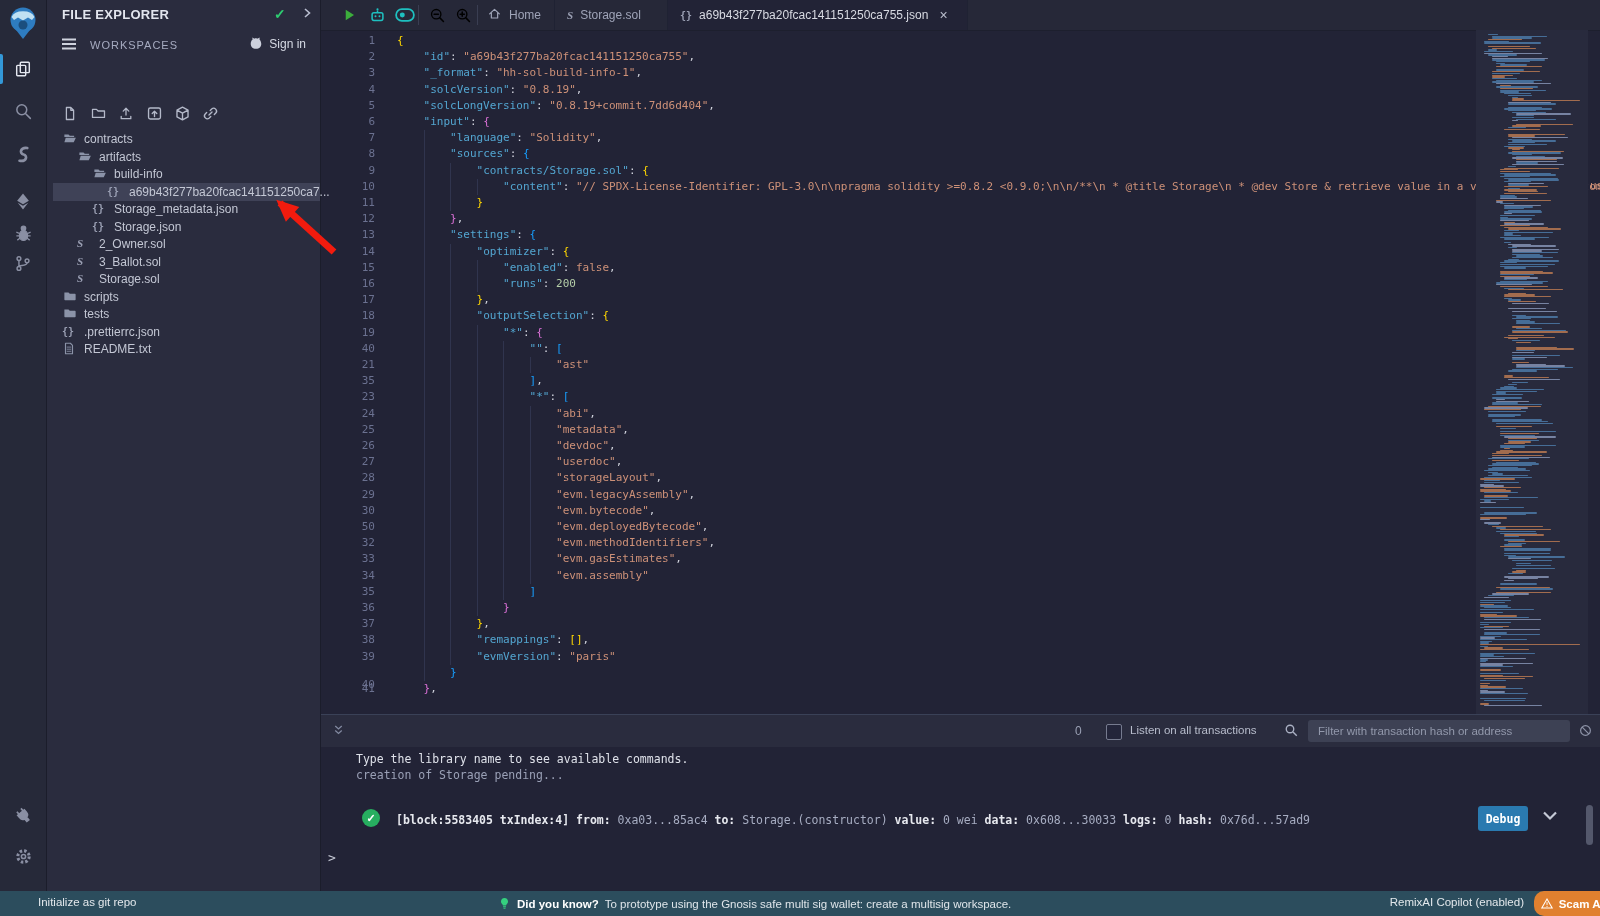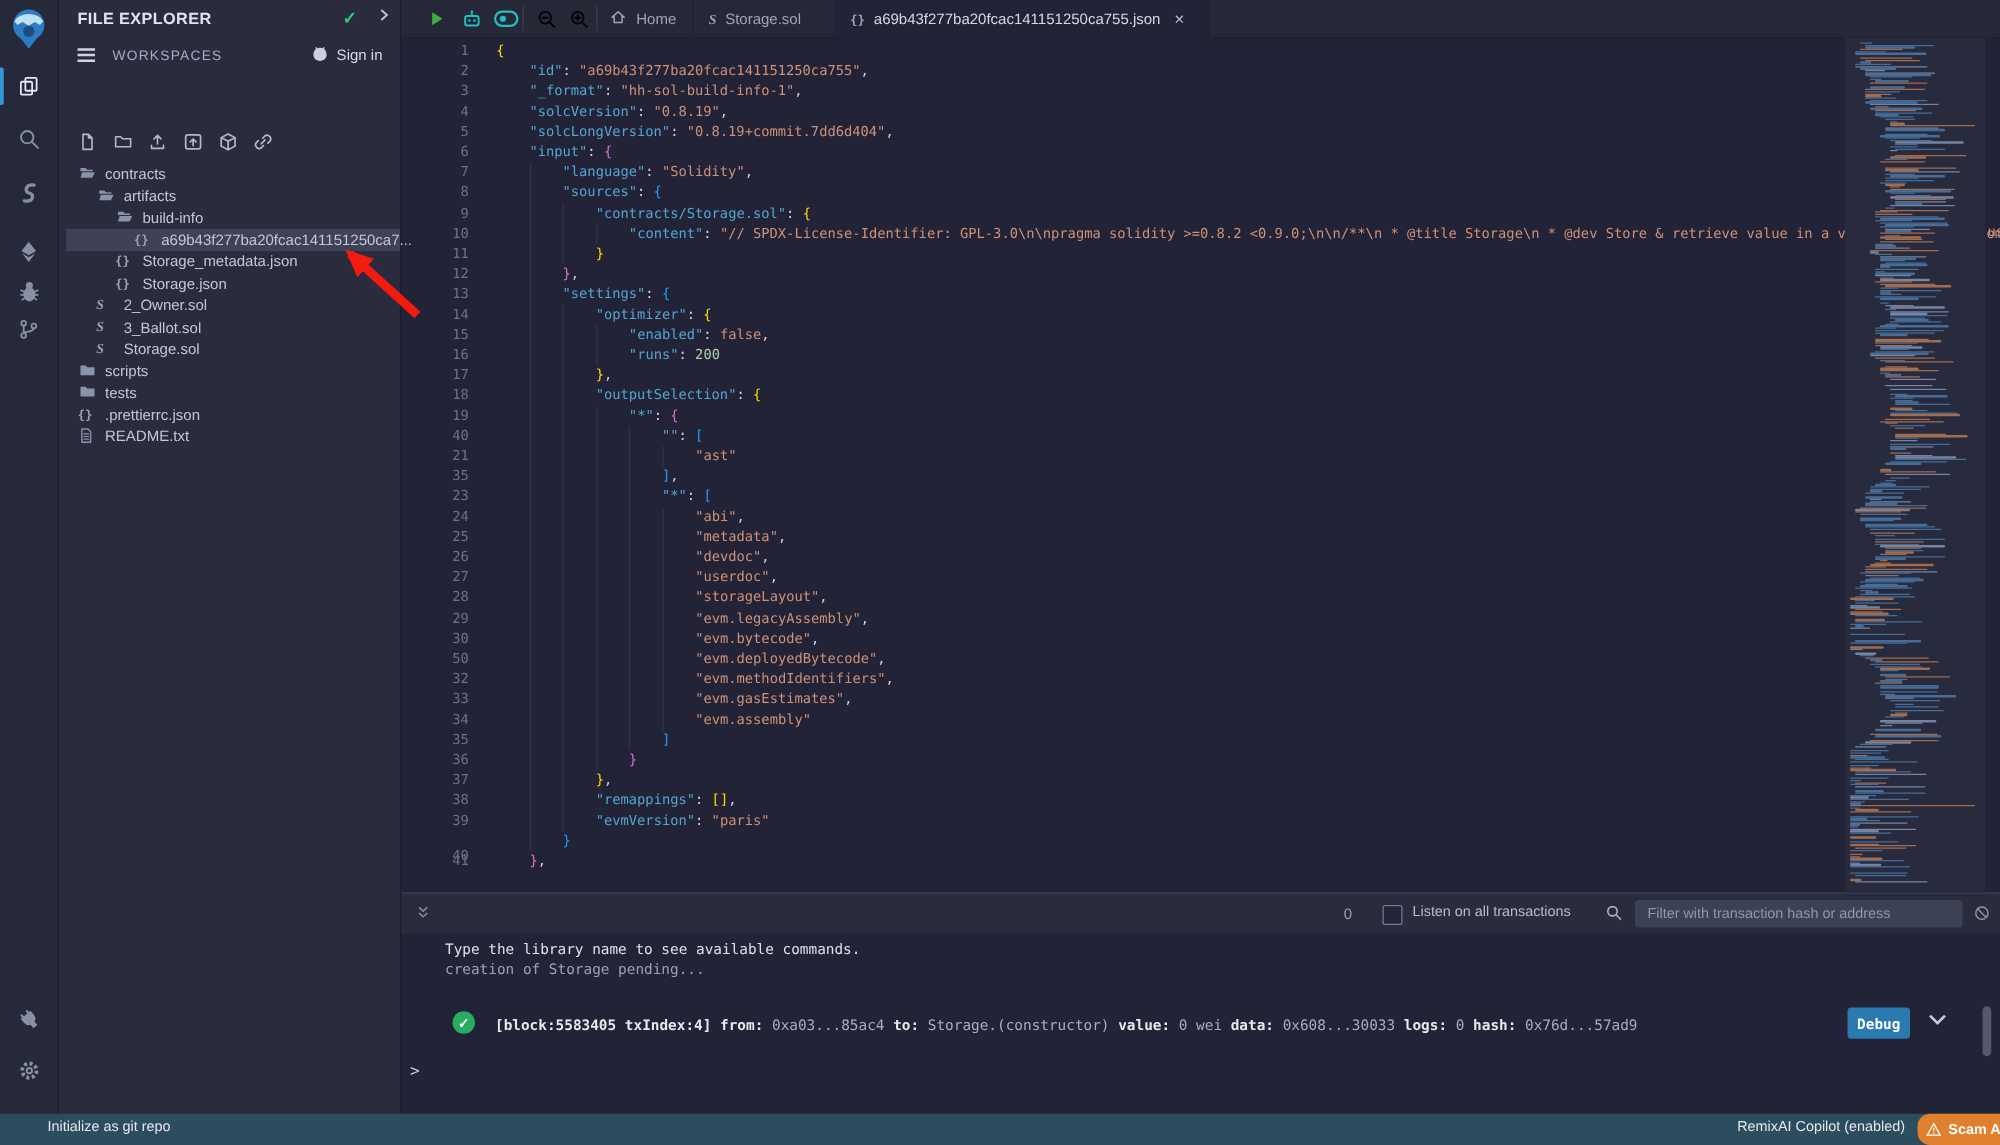--- a/index.html
+++ b/index.html
@@ -814,20 +814,31 @@
       <span id="debug-chev"><svg width="16" height="10" viewBox="0 0 16 10">
             <path d="M2 1.5 L8 7.5 L14 1.5" fill="none" stroke="currentColor" stroke-width="2.2"></path>
           </svg></span>
       <div id="term-scroll"></div>
       <div id="prompt">&gt;</div>
     </div>
   </div>
 
   <div id="statusbar" class="abs">
     <span id="status-left">Initialize as git repo</span>
+    <span id="tip">
+      <span class="ic">
+          <svg width="13" height="17" viewBox="0 0 20 20">
+            <path fill="#35d07f" d="M10 1.5 C6.6 1.5 4.6 4.1 4.6 6.8 C4.6 8.8 5.9 10.2 6.7 11.2 C7.2 11.8 7.4 12.5 7.5 13.2 H12.5 C12.6 12.5 12.8 11.8 13.3 11.2 C14.1 10.2 15.4 8.8 15.4 6.8 C15.4 4.1 13.4 1.5 10 1.5 Z"></path>
+            <rect x="7.8" y="14.2" width="4.4" height="1.6" fill="#35d07f"></rect>
+            <rect x="8.4" y="16.6" width="3.2" height="1.4" fill="#35d07f"></rect>
+          </svg>
+        </span>
+      <span class="bold">Did you know?</span>
+      <span>To prototype using the Gnosis safe multi sig wallet: create a multisig workspace.</span>
+    </span>
     <span id="status-right">RemixAI Copilot (enabled)</span>
     <span id="scam-btn">
       <span class="ic">
           <svg width="14" height="13" viewBox="0 0 20 20">
             <path d="M10 3 L18 17 H2 Z" fill="none" stroke="#fff" stroke-width="1.6"></path>
             <rect x="9.3" y="8" width="1.5" height="4.2" fill="#fff"></rect>
             <rect x="9.3" y="13.6" width="1.5" height="1.6" fill="#fff"></rect>
           </svg>
         </span>
       <span>Scam Alert</span>

